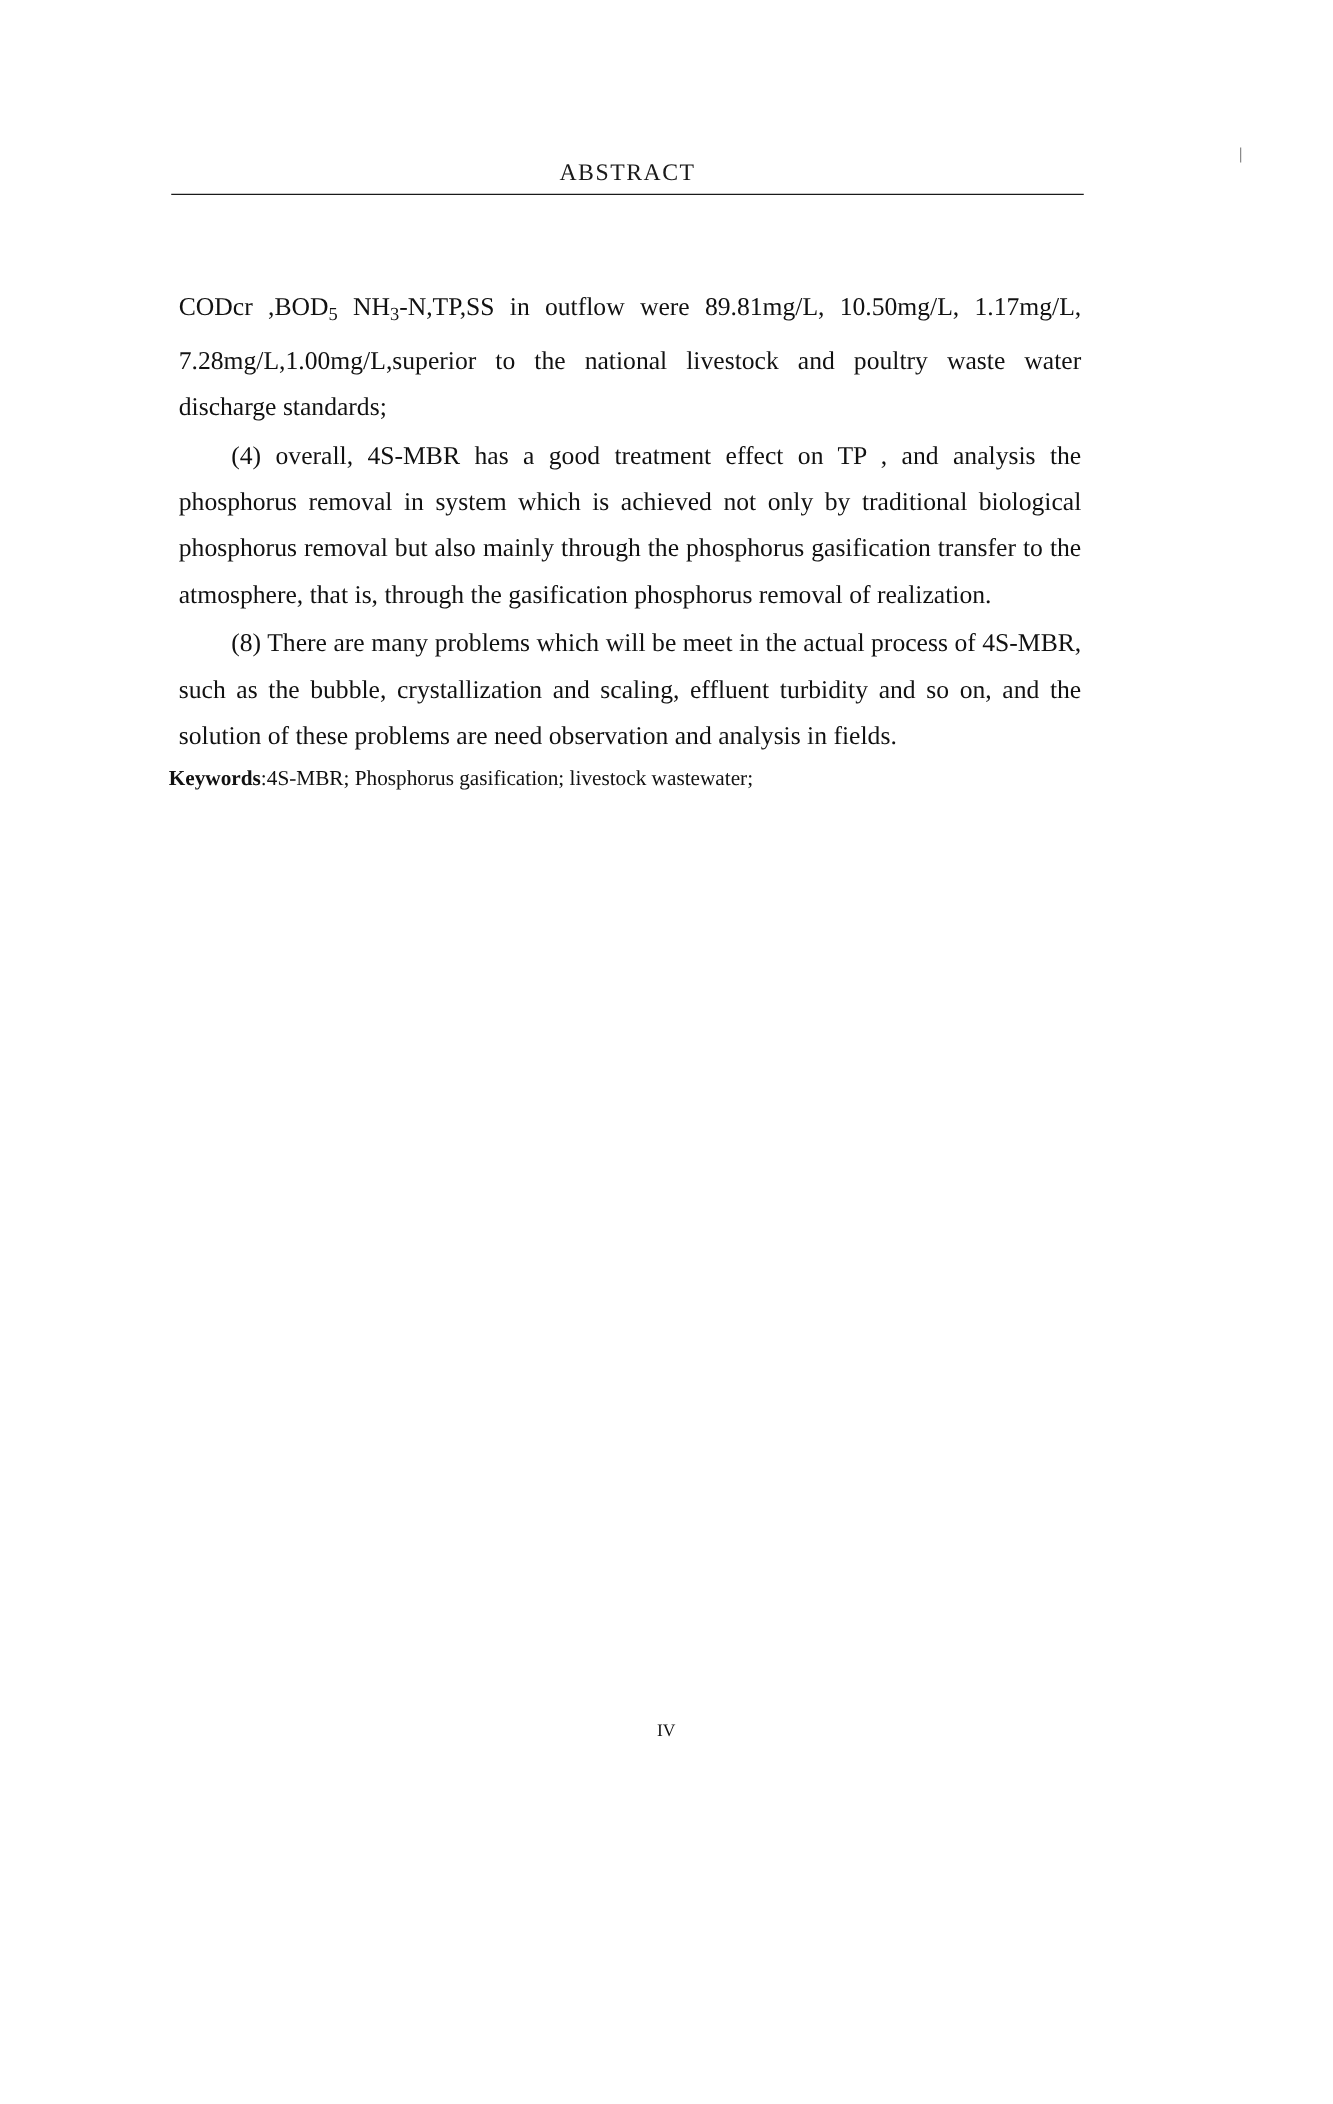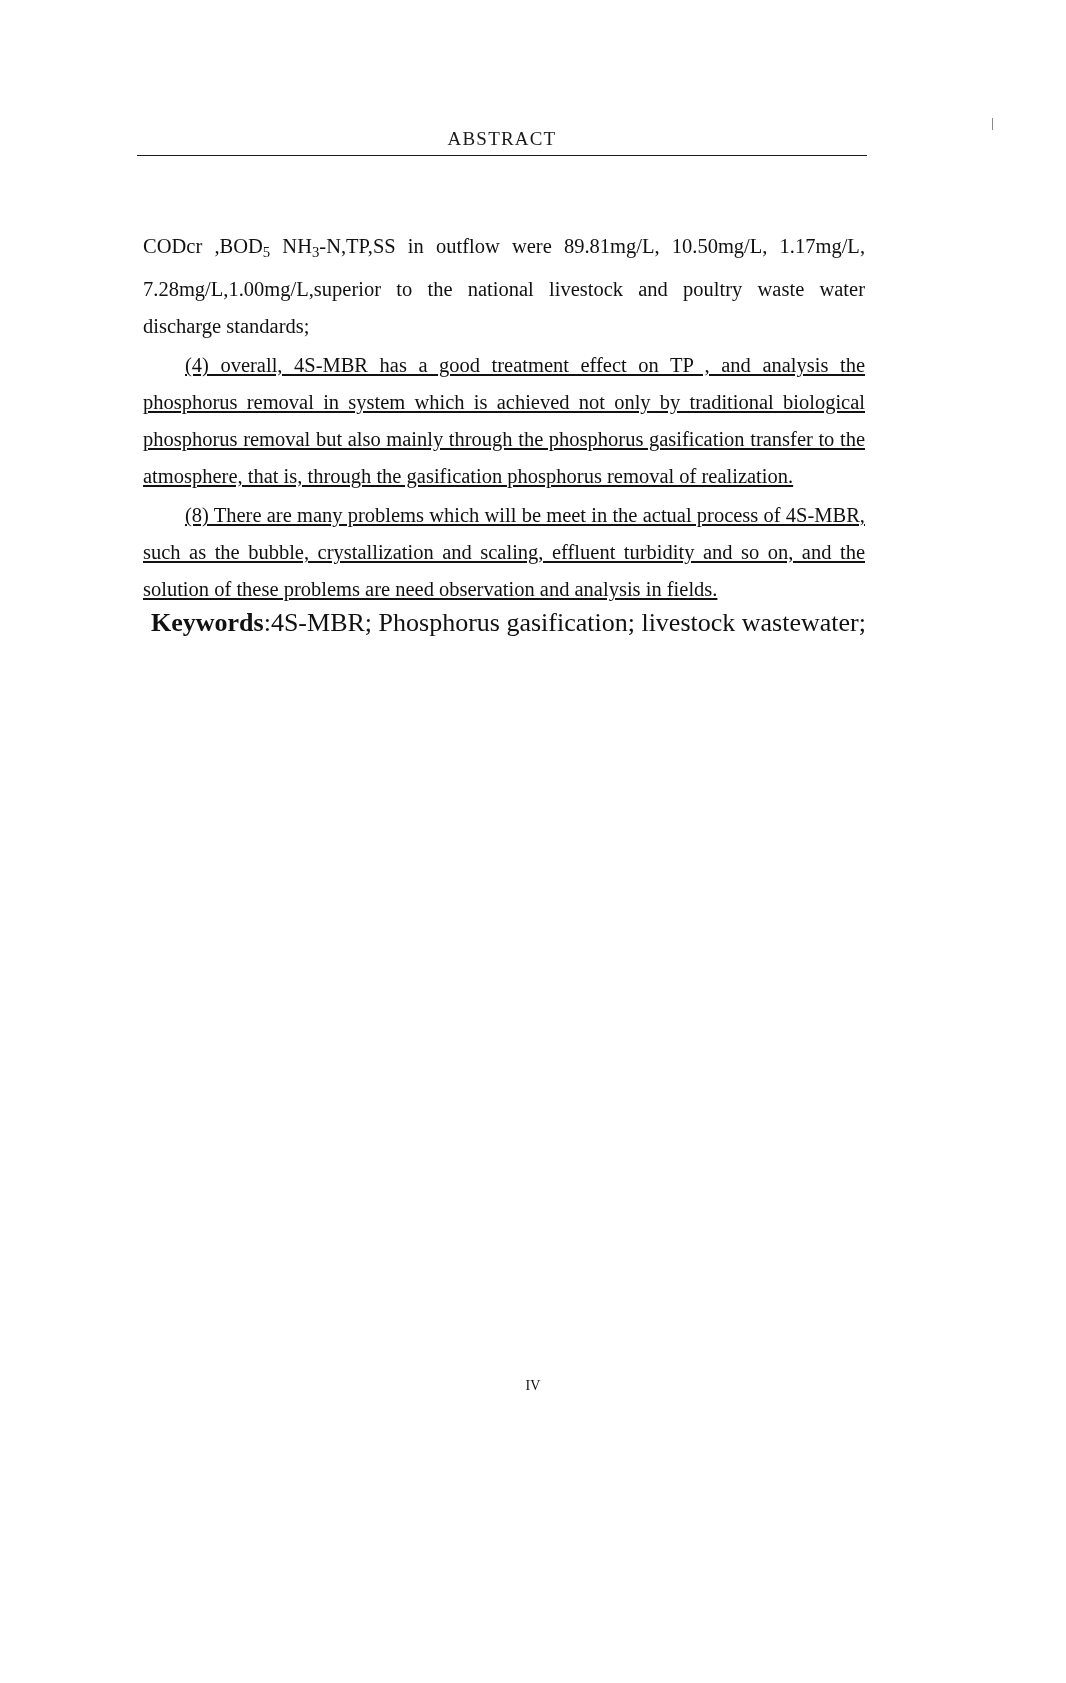--- a/index.html
+++ b/index.html
@@ -63,28 +63,27 @@
     text-align: justify;
     text-justify: inter-word;
     color: #111111;
     font-family: "Liberation Serif", serif;
   }
   p.para.indent {
     text-indent: 42px;
   }
   p.spaced {
     margin-top: 2px;
-    text-decoration: underline;
   }
   .keywords {
     position: absolute;
-    left: 151px;
+    left: 135px;
     top: 604px;
     width: 722px;
-    font-size: 26px;
+    font-size: 17px;
     line-height: 37px;
     color: #111111;
     font-family: "Liberation Serif", serif;
   }
   .keywords .kw-label {
     font-weight: bold;
   }
   sub {
     font-size: 0.72em;
     vertical-align: -0.28em;

